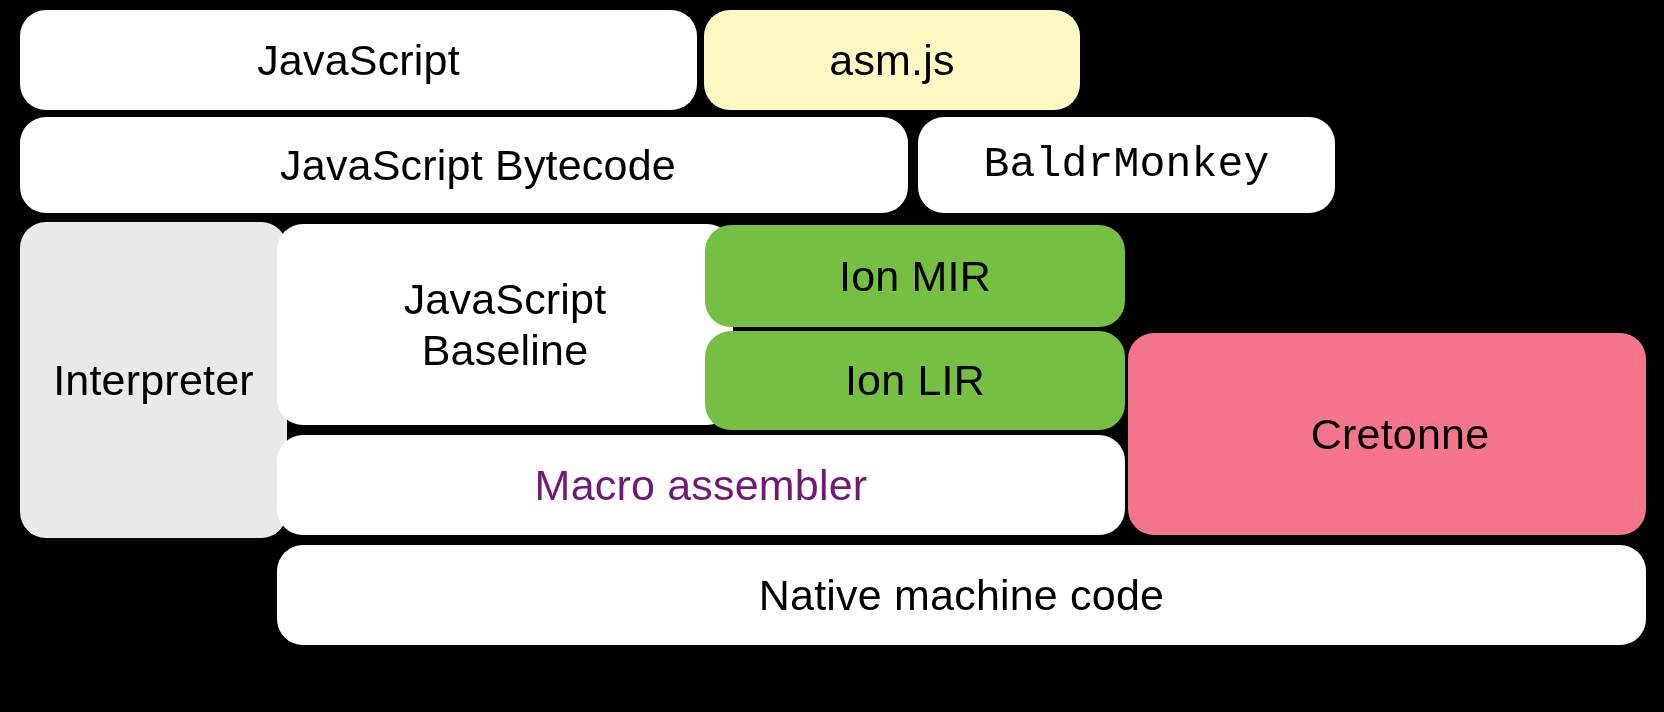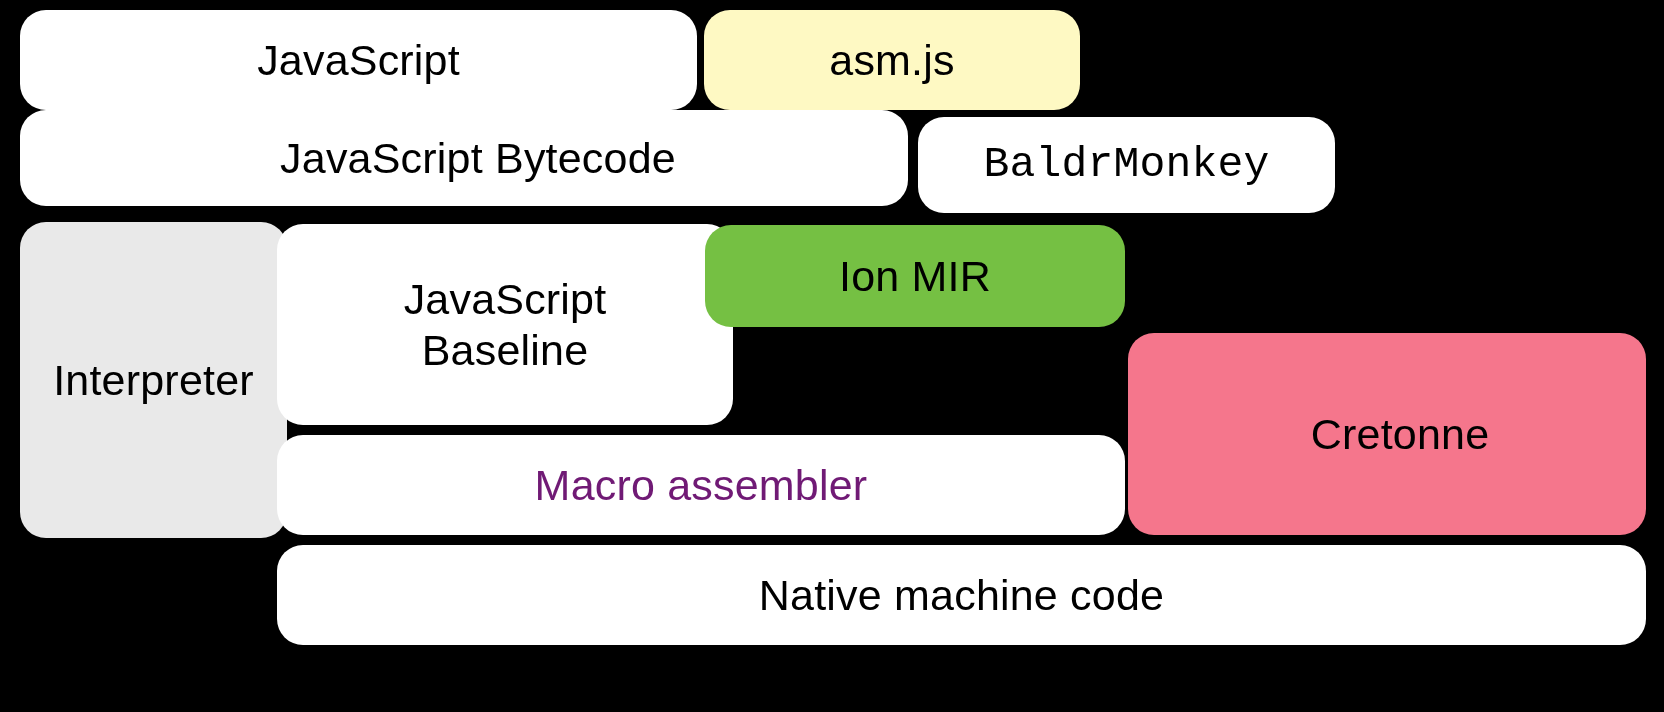--- a/index.html
+++ b/index.html
@@ -35,22 +35,23 @@
   .fill-gray   { background: #e9e9e9; }
   .fill-green  { background: #75c043; text-align: center; }
   .fill-pink   { background: #f5768c; padding-left: 26px; }
 </style>
 </head>
 <body>
 
 <div id="stage" style="background: rgb(0, 0, 0);">
     <div class="node fill-white" style="left: 20px; top: 10px; width: 677px; height: 100px; background: rgb(255, 255, 255); color: rgb(0, 0, 0);">JavaScript</div>
     <div class="node fill-white" style="left: 704px; top: 10px; width: 376px; height: 100px; background: #fef9c3; color: rgb(0, 0, 0);">asm.js</div>
-    <div class="node fill-white" style="left: 20px; top: 110px; width: 888px; height: 96px; background: rgb(255, 255, 255); color: rgb(0, 0, 0); padding-left: 28px;">JavaScript Bytecode</div>
+    <div class="node fill-white" style="left: 20px; top: 117px; width: 888px; height: 96px; background: rgb(255, 255, 255); color: rgb(0, 0, 0); padding-left: 28px;">JavaScript Bytecode</div>
     <div class="node fill-white" style="left: 918px; top: 117px; width: 417px; height: 96px; background: rgb(255, 255, 255); color: rgb(0, 0, 0); font-family: Liberation Mono, monospace;">BaldrMonkey</div>
     <div class="node fill-gray" style="left: 20px; top: 222px; width: 267px; height: 316px; background: rgb(233, 233, 233); color: rgb(0, 0, 0);">Interpreter</div>
     <div class="node fill-white" style="left: 277px; top: 224px; width: 456px; height: 201px; background: rgb(255, 255, 255); color: rgb(0, 0, 0);">JavaScript
 Baseline</div>
     <div class="node fill-green" style="left: 705px; top: 225px; width: 420px; height: 102px; background: rgb(117, 192, 67); color: rgb(0, 0, 0);">Ion MIR</div>
+    <div class="node fill-green" style="left: 705px; top: 331px; width: 420px; height: 99px; background: rgb(117, 192, 67); color: rgb(0, 0, 0);">Ion LIR</div>
     <div class="node fill-pink" style="left: 1128px; top: 333px; width: 518px; height: 202px; background: rgb(245, 118, 140); color: rgb(0, 0, 0);">Cretonne</div>
     <div class="node fill-white" style="left: 277px; top: 435px; width: 848px; height: 100px; background: rgb(255, 255, 255); color: #701a75;">Macro assembler</div>
     <div class="node fill-white" style="left: 277px; top: 545px; width: 1369px; height: 100px; background: rgb(255, 255, 255); color: rgb(0, 0, 0);">Native machine code</div>
   </div>
 
 </body></html>

